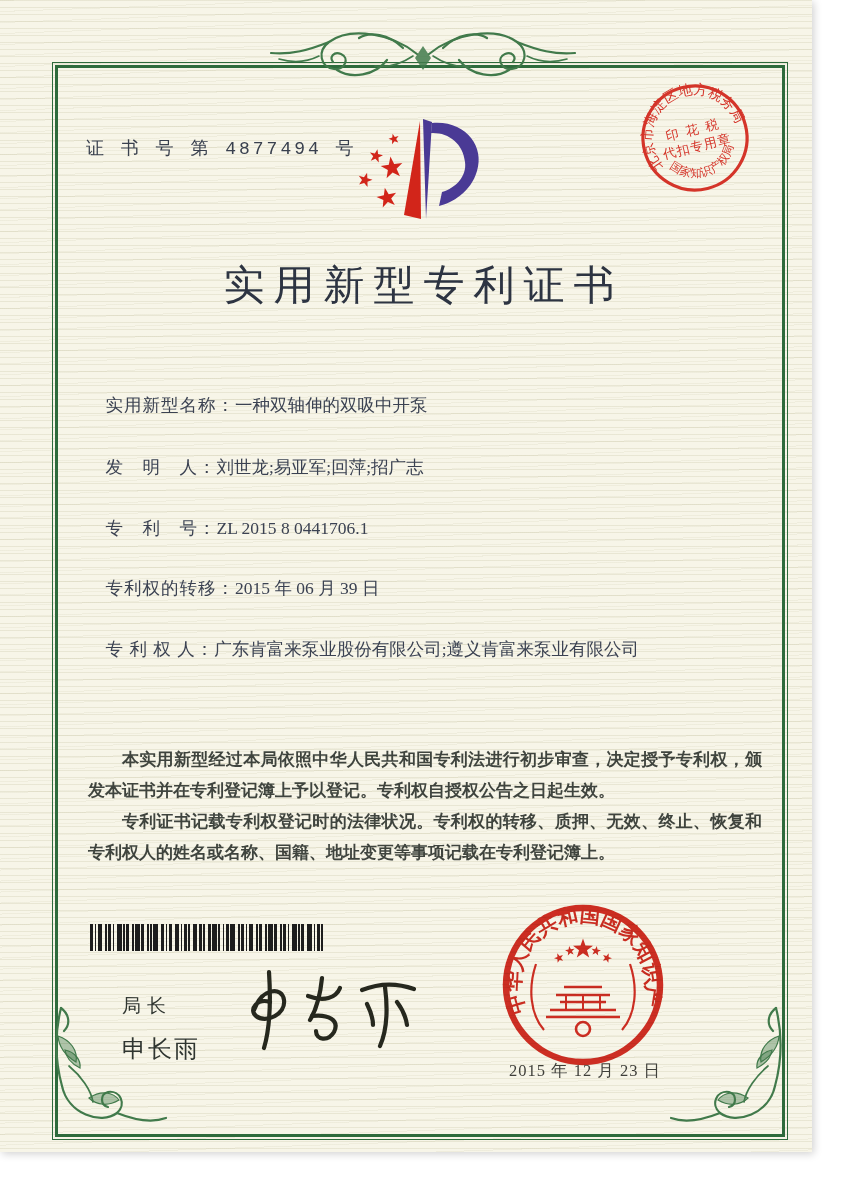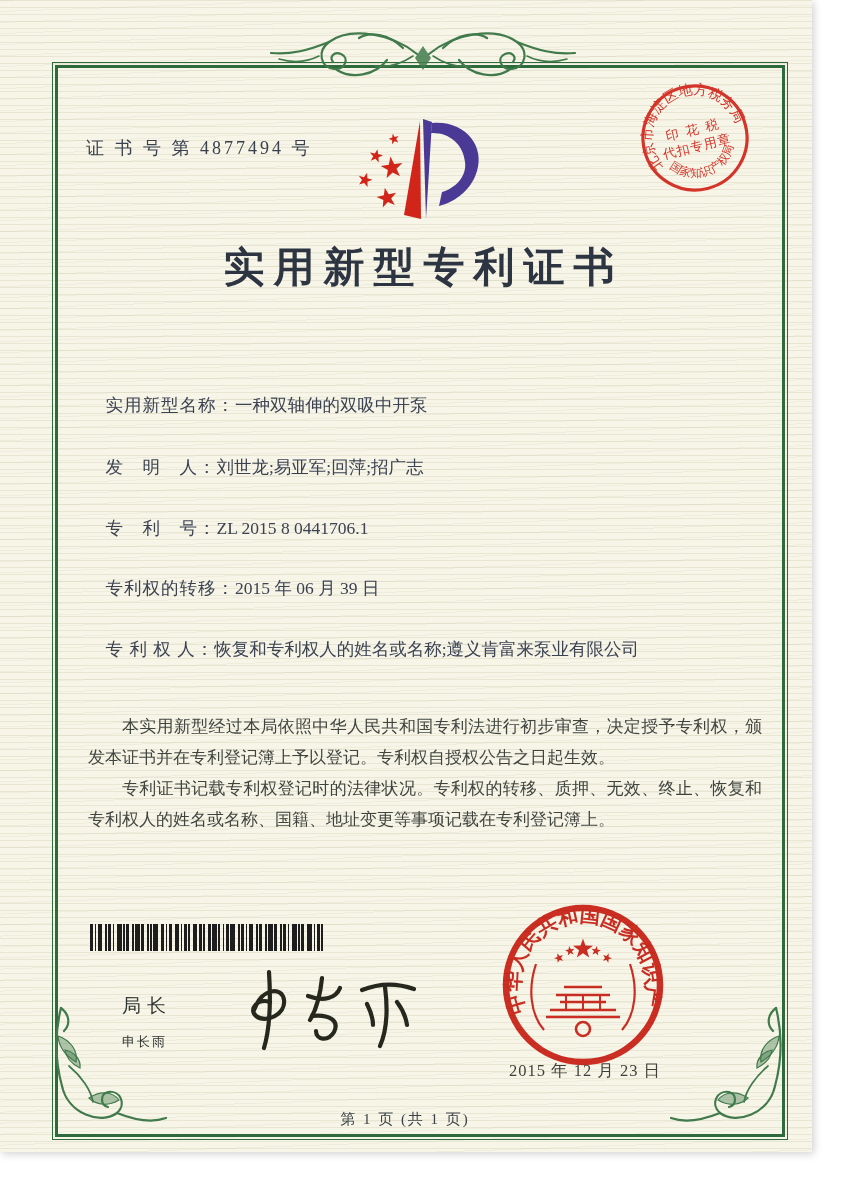--- a/index.html
+++ b/index.html
@@ -19,39 +19,39 @@
   .frame-outer{
     position:absolute;left:52px;top:62px;width:734px;height:1076px;
     border:1.5px solid #2e6b3c;
   }
   .frame-inner{
     position:absolute;left:2px;top:2px;right:2px;bottom:2px;
     border:3px solid #2e6b3c;
   }
   .cert-no{
     position:absolute;left:86px;top:136px;font-size:18px;color:#39404e;
-    letter-spacing:3px;white-space:pre;
+    letter-spacing:3px;white-space:pre;font-family:Liberation Mono, monospace;
   }
   .logo{position:absolute;left:352px;top:118px;width:140px;height:106px;}
   .tax-stamp{position:absolute;left:639px;top:82px;width:112px;height:112px;transform:rotate(-14deg);opacity:.92;}
   .title{
-    position:absolute;left:0;top:240px;width:847px;text-align:center;
-    font-size:41px;font-weight:700;color:#2d3442;letter-spacing:9px;
+    position:absolute;left:0;top:258px;width:847px;text-align:center;
+    font-size:41px;font-weight:400;color:#2d3442;letter-spacing:9px;
   }
   .field-row{position:absolute;left:88px;font-size:17.5px;color:#3b4252;white-space:pre;}
   .field-row .lab{letter-spacing:1px;}
   .paras{
-    position:absolute;left:88px;top:711px;width:674px;
-    font-size:17px;line-height:31px;color:#3f443e;text-align:justify;
+    position:absolute;left:88px;top:744px;width:674px;
+    font-size:17px;line-height:31px;color:#3f443e;text-align:justify;font-weight:bold;
   }
   .paras p{margin:0;text-indent:2em;}
   .barcode{position:absolute;left:90px;top:924px;width:234px;height:27px;display:flex;align-items:stretch;}
   .barcode i{display:block;background:#1d1d1d;height:100%;}
   .director-title{position:absolute;left:122px;top:993px;font-size:19px;color:#2f3530;letter-spacing:6px;}
-  .director-name{position:absolute;left:122px;top:1033px;font-size:13px;color:#2f3530;letter-spacing:2px;}
+  .director-name{position:absolute;left:122px;top:1033px;font-size:24px;color:#2f3530;letter-spacing:2px;}
   .signature{position:absolute;left:224px;top:958px;width:205px;height:100px;}
   .main-seal{position:absolute;left:500px;top:902px;width:166px;height:166px;mix-blend-mode:multiply;opacity:.95;}
   .seal-date{
     position:absolute;left:494px;top:1060px;width:182px;text-align:center;
     font-size:16.5px;color:#3f3f3a;letter-spacing:1px;white-space:pre;
   }
   .footer{
     position:absolute;left:0;top:1110px;width:810px;text-align:center;
     font-size:15px;color:#3b4245;letter-spacing:2px;white-space:pre;
   }
@@ -160,21 +160,21 @@
   <div class="field-row" style="top:434px">
     <span class="lab">发　明　人：</span><span>刘世龙;易亚军;回萍;招广志</span>
   </div>
   <div class="field-row" style="top:495px">
     <span class="lab">专　利　号：</span><span>ZL 2015 8 0441706.1</span>
   </div>
   <div class="field-row" style="top:555px">
     <span class="lab">专利权的转移：</span><span>2015 年 06 月 39 日</span>
   </div>
   <div class="field-row" style="top:616px">
-    <span class="lab">专 利 权 人：</span><span>恢复和专利权人的姓名或名称;遵义肯富来泵业有限公司</span>
+    <span class="lab">专 利 权 人：</span><span>广东肯富来泵业股份有限公司;遵义肯富来泵业有限公司</span>
   </div>
 
   <div class="paras">
     <p>本实用新型经过本局依照中华人民共和国专利法进行初步审查，决定授予专利权，颁发本证书并在专利登记簿上予以登记。专利权自授权公告之日起生效。</p>
     <p>专利证书记载专利权登记时的法律状况。专利权的转移、质押、无效、终止、恢复和专利权人的姓名或名称、国籍、地址变更等事项记载在专利登记簿上。</p>
   </div>
 
   <div class="barcode">
       <i style="width: 3.2px; margin-right: 1.45px;"></i>
       <i style="width: 1.6px; margin-right: 1.45px;"></i>
@@ -268,15 +268,14 @@
       <path d="M46,115 L120,115"></path>
       <path d="M66,93 L66,108 M83,93 L83,108 M100,93 L100,108" stroke-width="2"></path>
       <circle cx="83" cy="127" r="7"></circle>
       <path d="M36,62 C28,86 30,112 44,128" stroke-width="2.2"></path>
       <path d="M130,62 C138,86 136,112 122,128" stroke-width="2.2"></path>
     </g>
   </svg>
 
   <div class="seal-date">2015 年 12 月 23 日</div>
 
-  <div class="footer">第 1 页 (共 1 页)</div>
 
 </div>
 
 </body></html>

